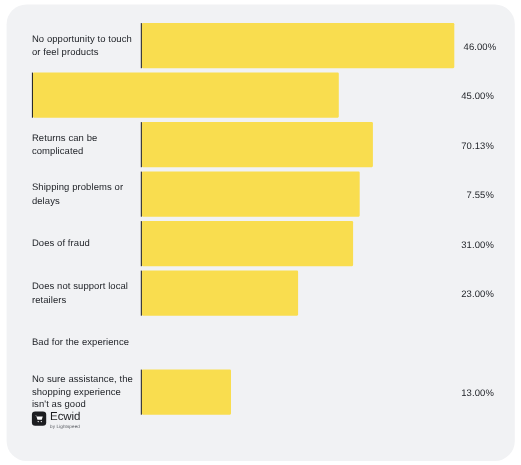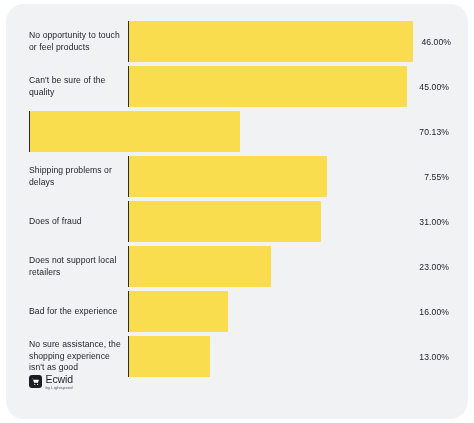--- a/index.html
+++ b/index.html
@@ -103,21 +103,21 @@
     box-sizing: border-box;
     padding: 0 22px 14px 23px;
   }
   .caption {
     font-size: 7.3px;
     color: #9b9ea4;
     letter-spacing: 0.012em;
   }
   .brand {
     display: flex;
-    align-items: center;
+    align-items: flex-start;
     gap: 3.5px;
   }
   .brand-mark {
     width: 13px;
     height: 13px;
     background: #1c1d20;
     border-radius: 3px;
     display: flex;
     align-items: center;
     justify-content: center;
@@ -150,28 +150,28 @@
       <div class="rows" id="rows">
           <div class="row">
             <div class="cat-label">No opportunity to touch or feel products</div>
             <div class="bar-zone">
               <div class="axis-line"></div>
               <div class="bar" style="width: 284px; background: rgb(249, 221, 79); margin-left: 1.4px;"></div>
               <span class="value-label">46.00%</span>
             </div>
           </div>
           <div class="row">
-            <div class="cat-label">Can't be sure of the quality</div>
             <div class="bar-zone">
               <div class="axis-line"></div>
               <div class="bar" style="width: 277.826px; background: rgb(249, 221, 79); margin-left: 1.4px;"></div>
               <span class="value-label">45.00%</span>
             </div>
           </div>
           <div class="row">
+            <div class="cat-label">Returns can be complicated</div>
             <div class="bar-zone">
               <div class="axis-line"></div>
               <div class="bar" style="width: 209.913px; background: rgb(249, 221, 79); margin-left: 1.4px;"></div>
               <span class="value-label">70.13%</span>
             </div>
           </div>
           <div class="row">
             <div class="cat-label">Shipping problems or delays</div>
             <div class="bar-zone">
               <div class="axis-line"></div>
@@ -190,25 +190,20 @@
           <div class="row">
             <div class="cat-label">Does not support local retailers</div>
             <div class="bar-zone">
               <div class="axis-line"></div>
               <div class="bar" style="width: 142px; background: rgb(249, 221, 79); margin-left: 1.4px;"></div>
               <span class="value-label">23.00%</span>
             </div>
           </div>
           <div class="row">
             <div class="cat-label">Bad for the experience</div>
-            <div class="bar-zone">
-              <div class="axis-line"></div>
-              <div class="bar" style="width: 98.7826px; background: rgb(249, 221, 79); margin-left: 1.4px;"></div>
-              <span class="value-label">16.00%</span>
-            </div>
           </div>
           <div class="row">
             <div class="cat-label">No sure assistance, the shopping experience isn't as good</div>
             <div class="bar-zone">
               <div class="axis-line"></div>
               <div class="bar" style="width: 80.2609px; background: rgb(249, 221, 79); margin-left: 1.4px;"></div>
               <span class="value-label">13.00%</span>
             </div>
           </div>
         </div>

